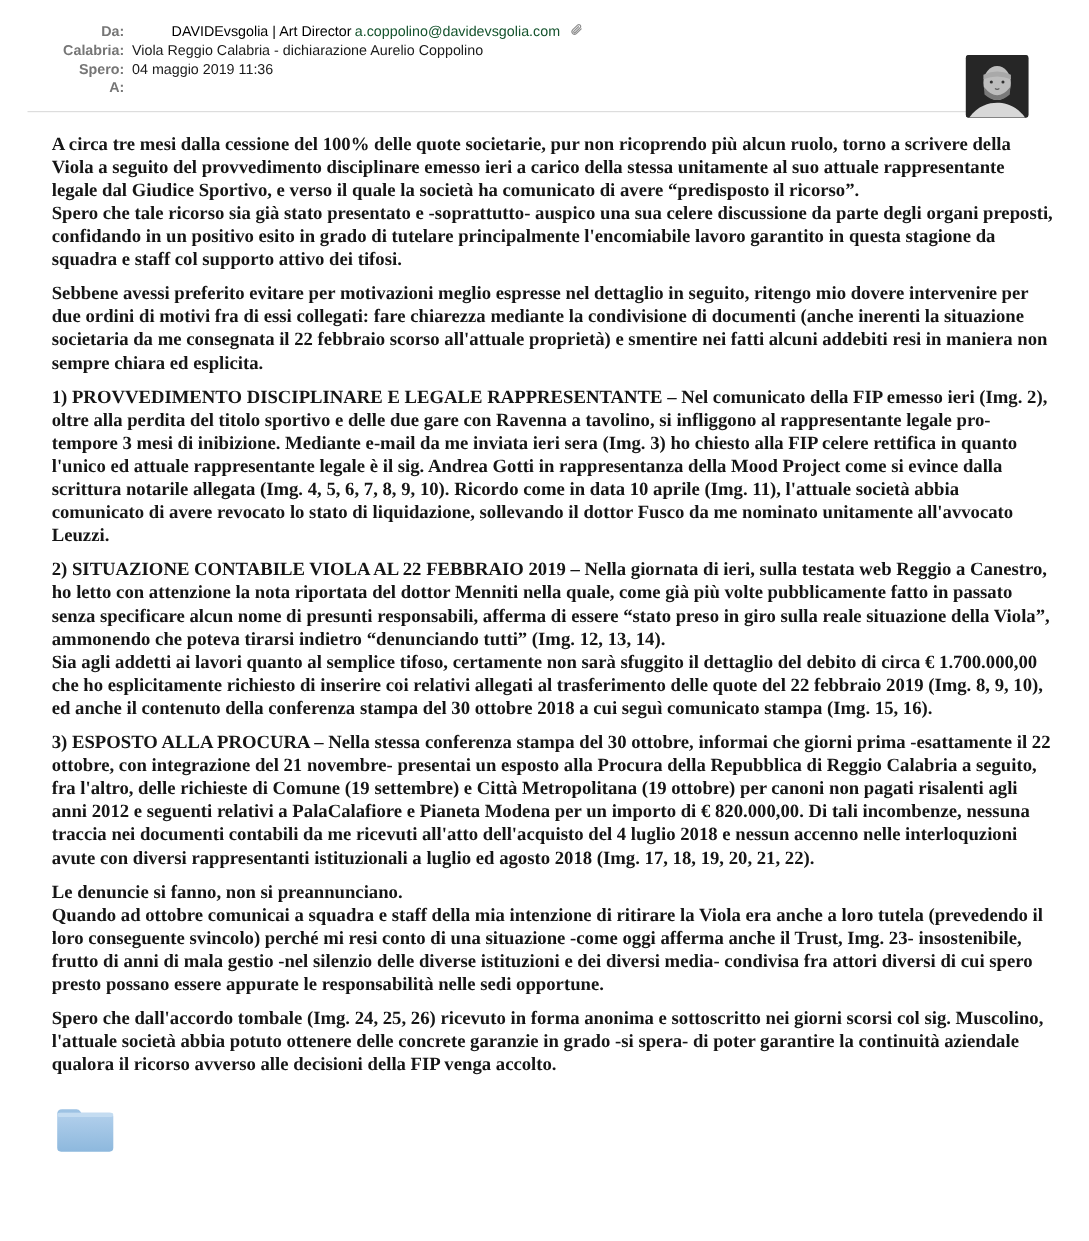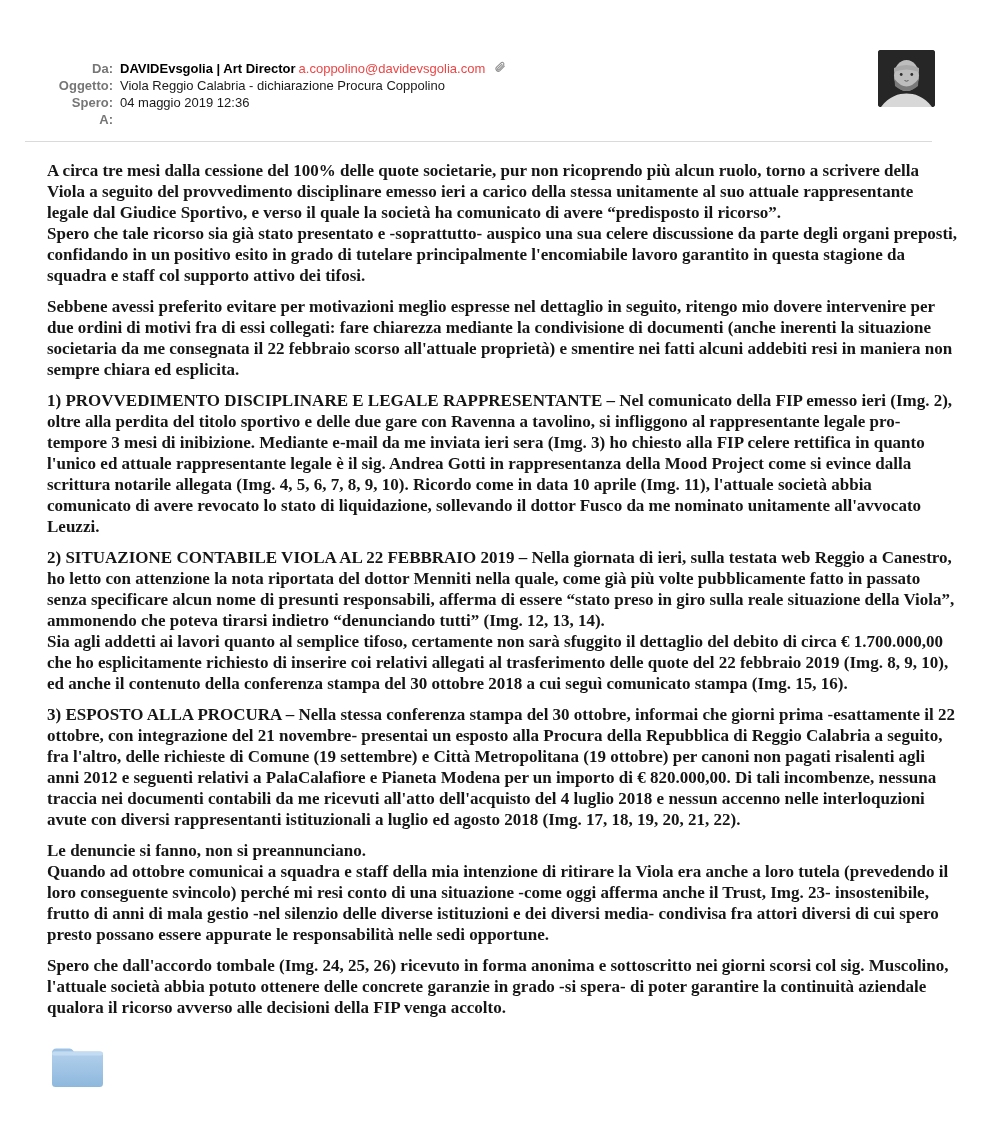--- a/index.html
+++ b/index.html
@@ -5,32 +5,32 @@
   html, body { margin: 0; padding: 0; background: #ffffff; }
   .page {
     position: relative;
     width: 990px;
     height: 1128px;
     background: #ffffff;
     overflow: hidden;
     font-family: "Liberation Sans", sans-serif;
   }
   
-  .header { position: relative; padding-top: 60px; }
+  .header { position: relative; padding-top: 20px; }
   .hdr-row { display: flex; font-size: 13px; line-height: 17px; }
   .hdr-label {
     flex: 0 0 113px;
     width: 113px;
     text-align: right;
     font-weight: bold;
     color: #767676;
   }
   .hdr-value { padding-left: 7px; color: #1a1a1a; white-space: nowrap; }
-  .sender-name { font-weight: bold; color: #000; }
-  .sender-email { color: #ef4444; margin-left: 3px; }
+  .sender-name { font-weight: normal; color: #000; margin-left: 36px; }
+  .sender-email { color: #14532d; margin-left: 3px; }
   .clip { vertical-align: -2px; margin-left: 8px; }
   .avatar {
     position: absolute;
     top: 50px;
     right: 55px;
     width: 57px;
     height: 57px;
     border-radius: 3px;
     overflow: hidden;
     background: #2a2a2a;
@@ -65,27 +65,27 @@
   <div class="header">
 
     <div class="hdr-row">
       <span class="hdr-label">Da:</span>
       <span class="hdr-value"><span class="sender-name">DAVIDEvsgolia | Art Director</span><span class="sender-email">a.coppolino@davidevsgolia.com</span><svg class="clip" width="15" height="15" viewBox="0 0 16 16">
           <path d="M12.1 6.6 L7.4 11.3 a2.55 2.55 0 0 1 -3.6 -3.6 L8.6 3 a1.75 1.75 0 0 1 2.5 2.5 L6.4 10.2 a.9.9 0 0 1 -1.3 -1.3 L9.5 4.6" fill="none" stroke="#8f8f8f" stroke-width="1.15" stroke-linecap="round"></path>
         </svg></span>
     </div>
 
     <div class="hdr-row">
-      <span class="hdr-label">Oggetto:</span>
-      <span class="hdr-value">Viola Reggio Calabria - dichiarazione Procura Coppolino</span>
+      <span class="hdr-label">Calabria:</span>
+      <span class="hdr-value">Viola Reggio Calabria - dichiarazione Aurelio Coppolino</span>
     </div>
 
     <div class="hdr-row">
       <span class="hdr-label">Spero:</span>
-      <span class="hdr-value">04 maggio 2019 12:36</span>
+      <span class="hdr-value">04 maggio 2019 11:36</span>
     </div>
 
     <div class="hdr-row">
       <span class="hdr-label">A:</span>
       <span class="hdr-value"></span>
     </div>
 
     <div class="avatar">
       <svg width="57" height="57" viewBox="0 0 57 57">
         <rect width="57" height="57" fill="#262626"></rect>

